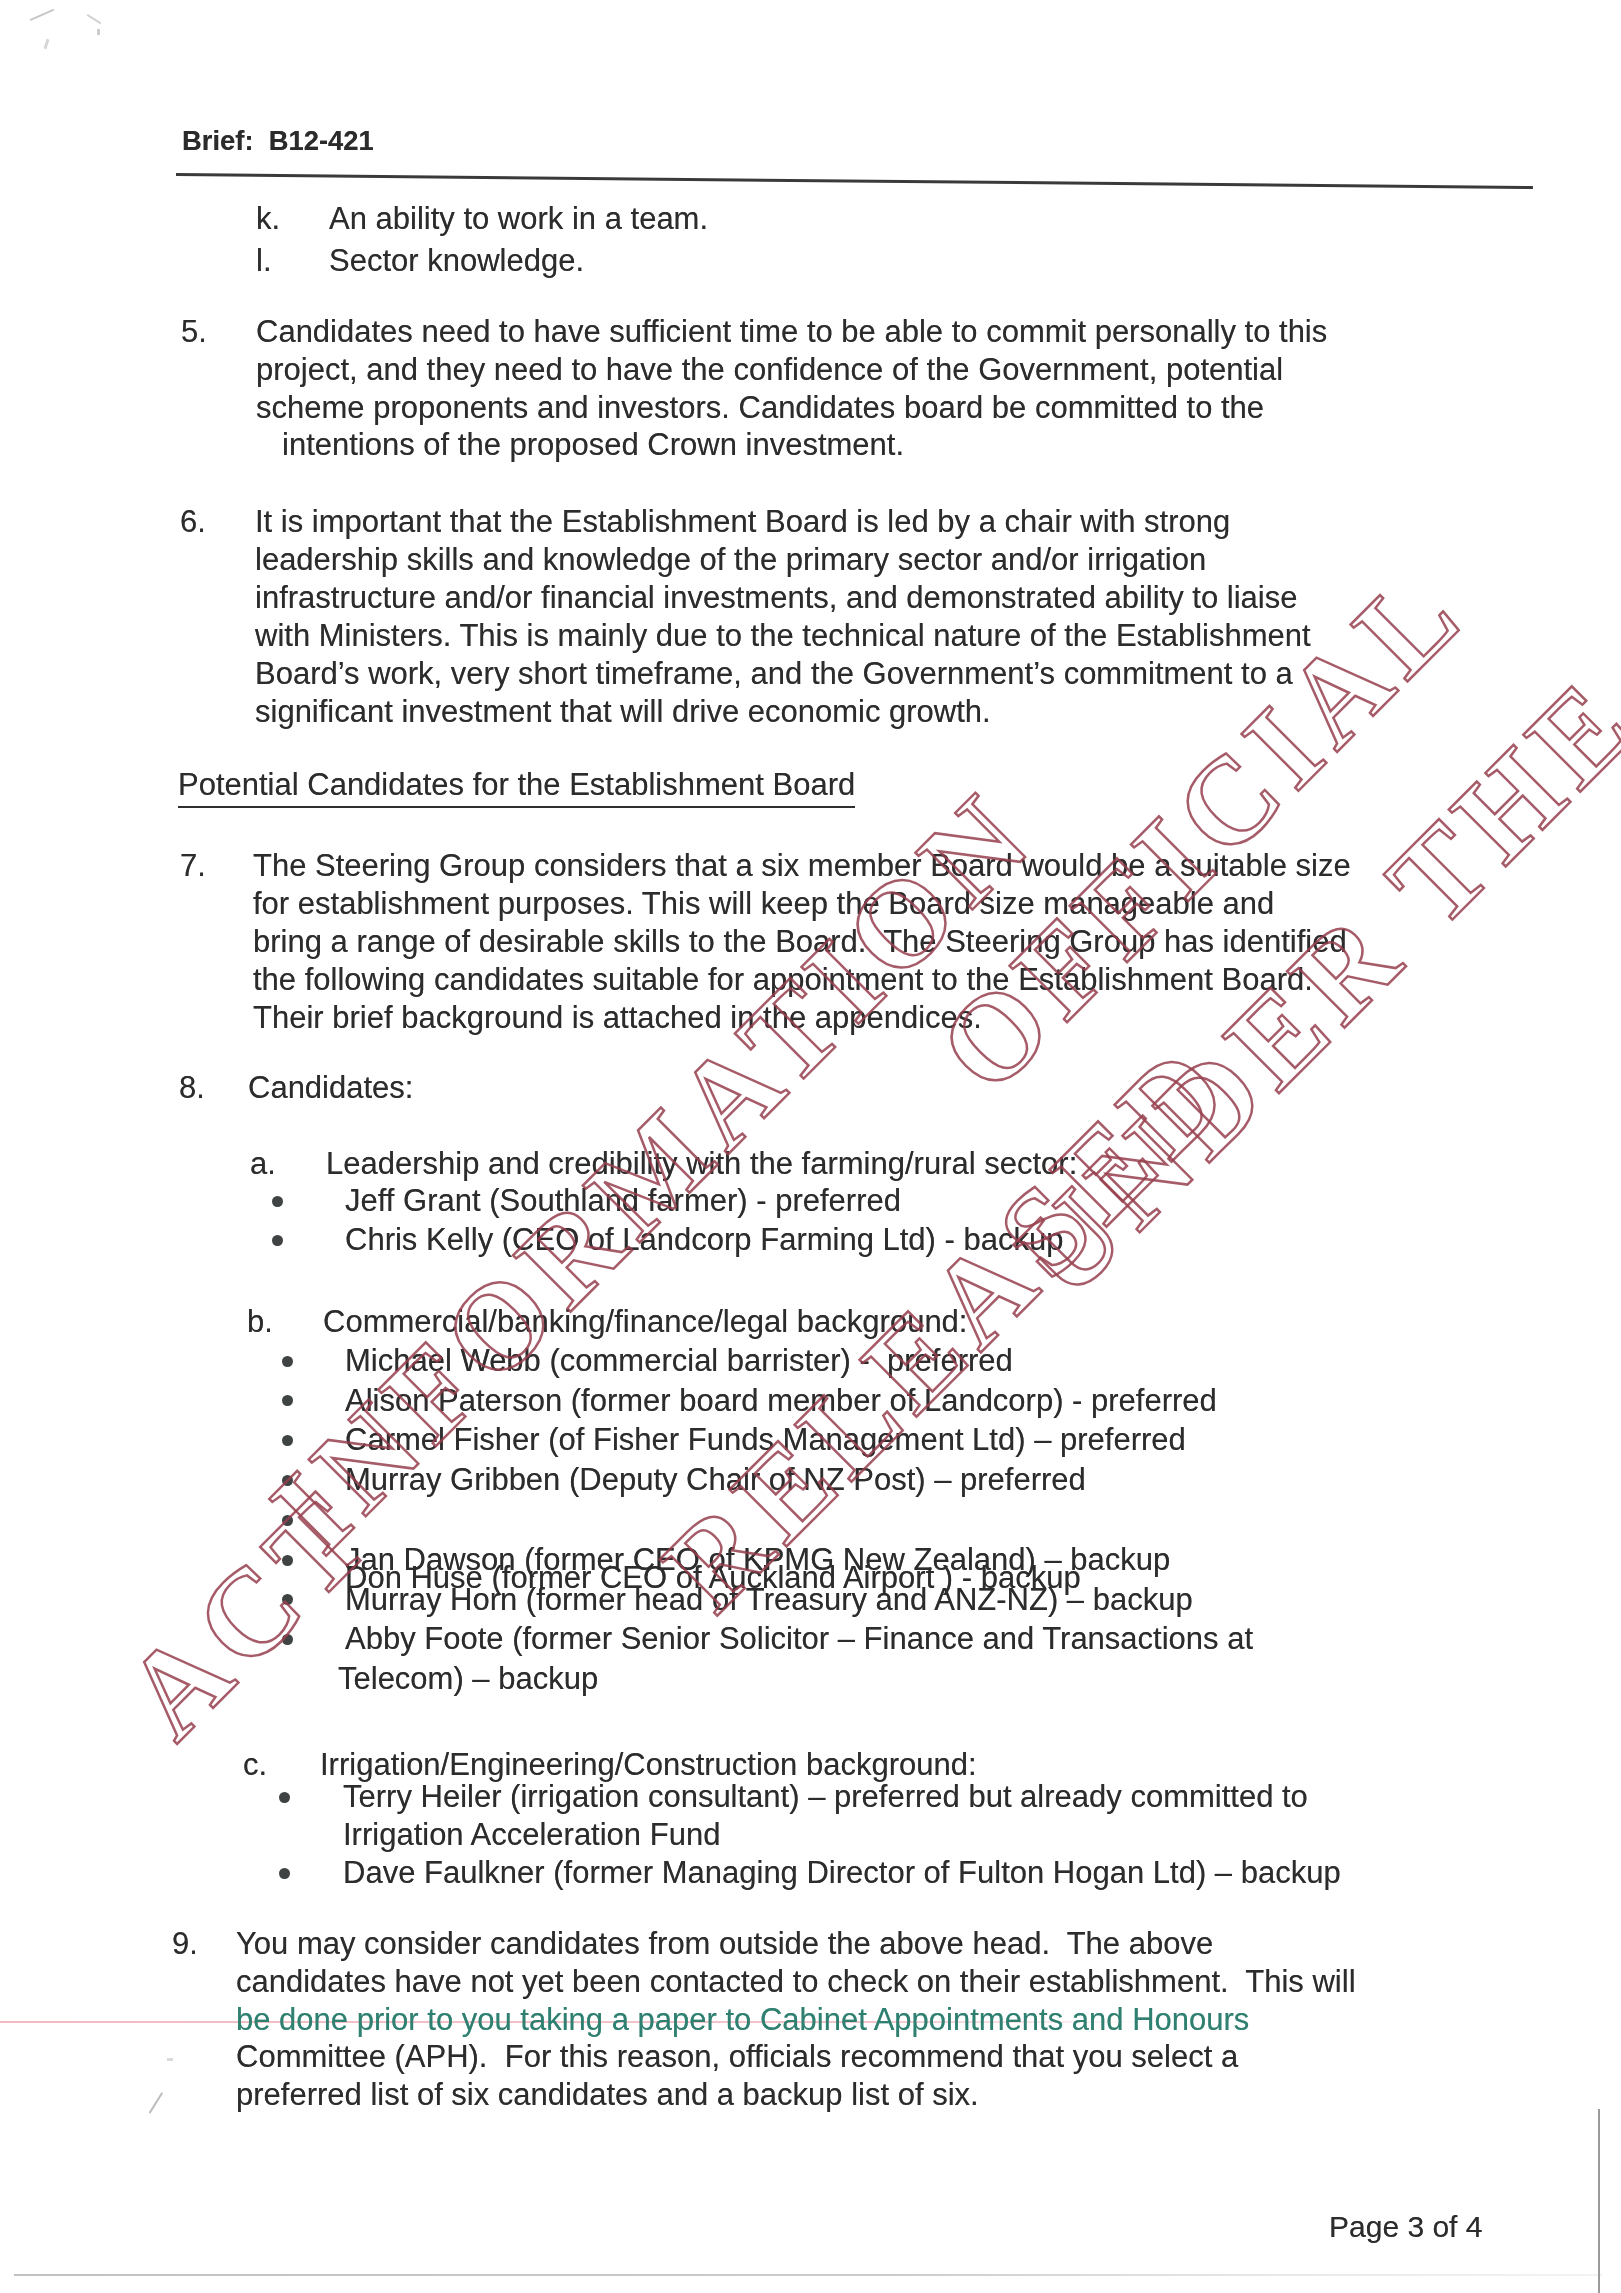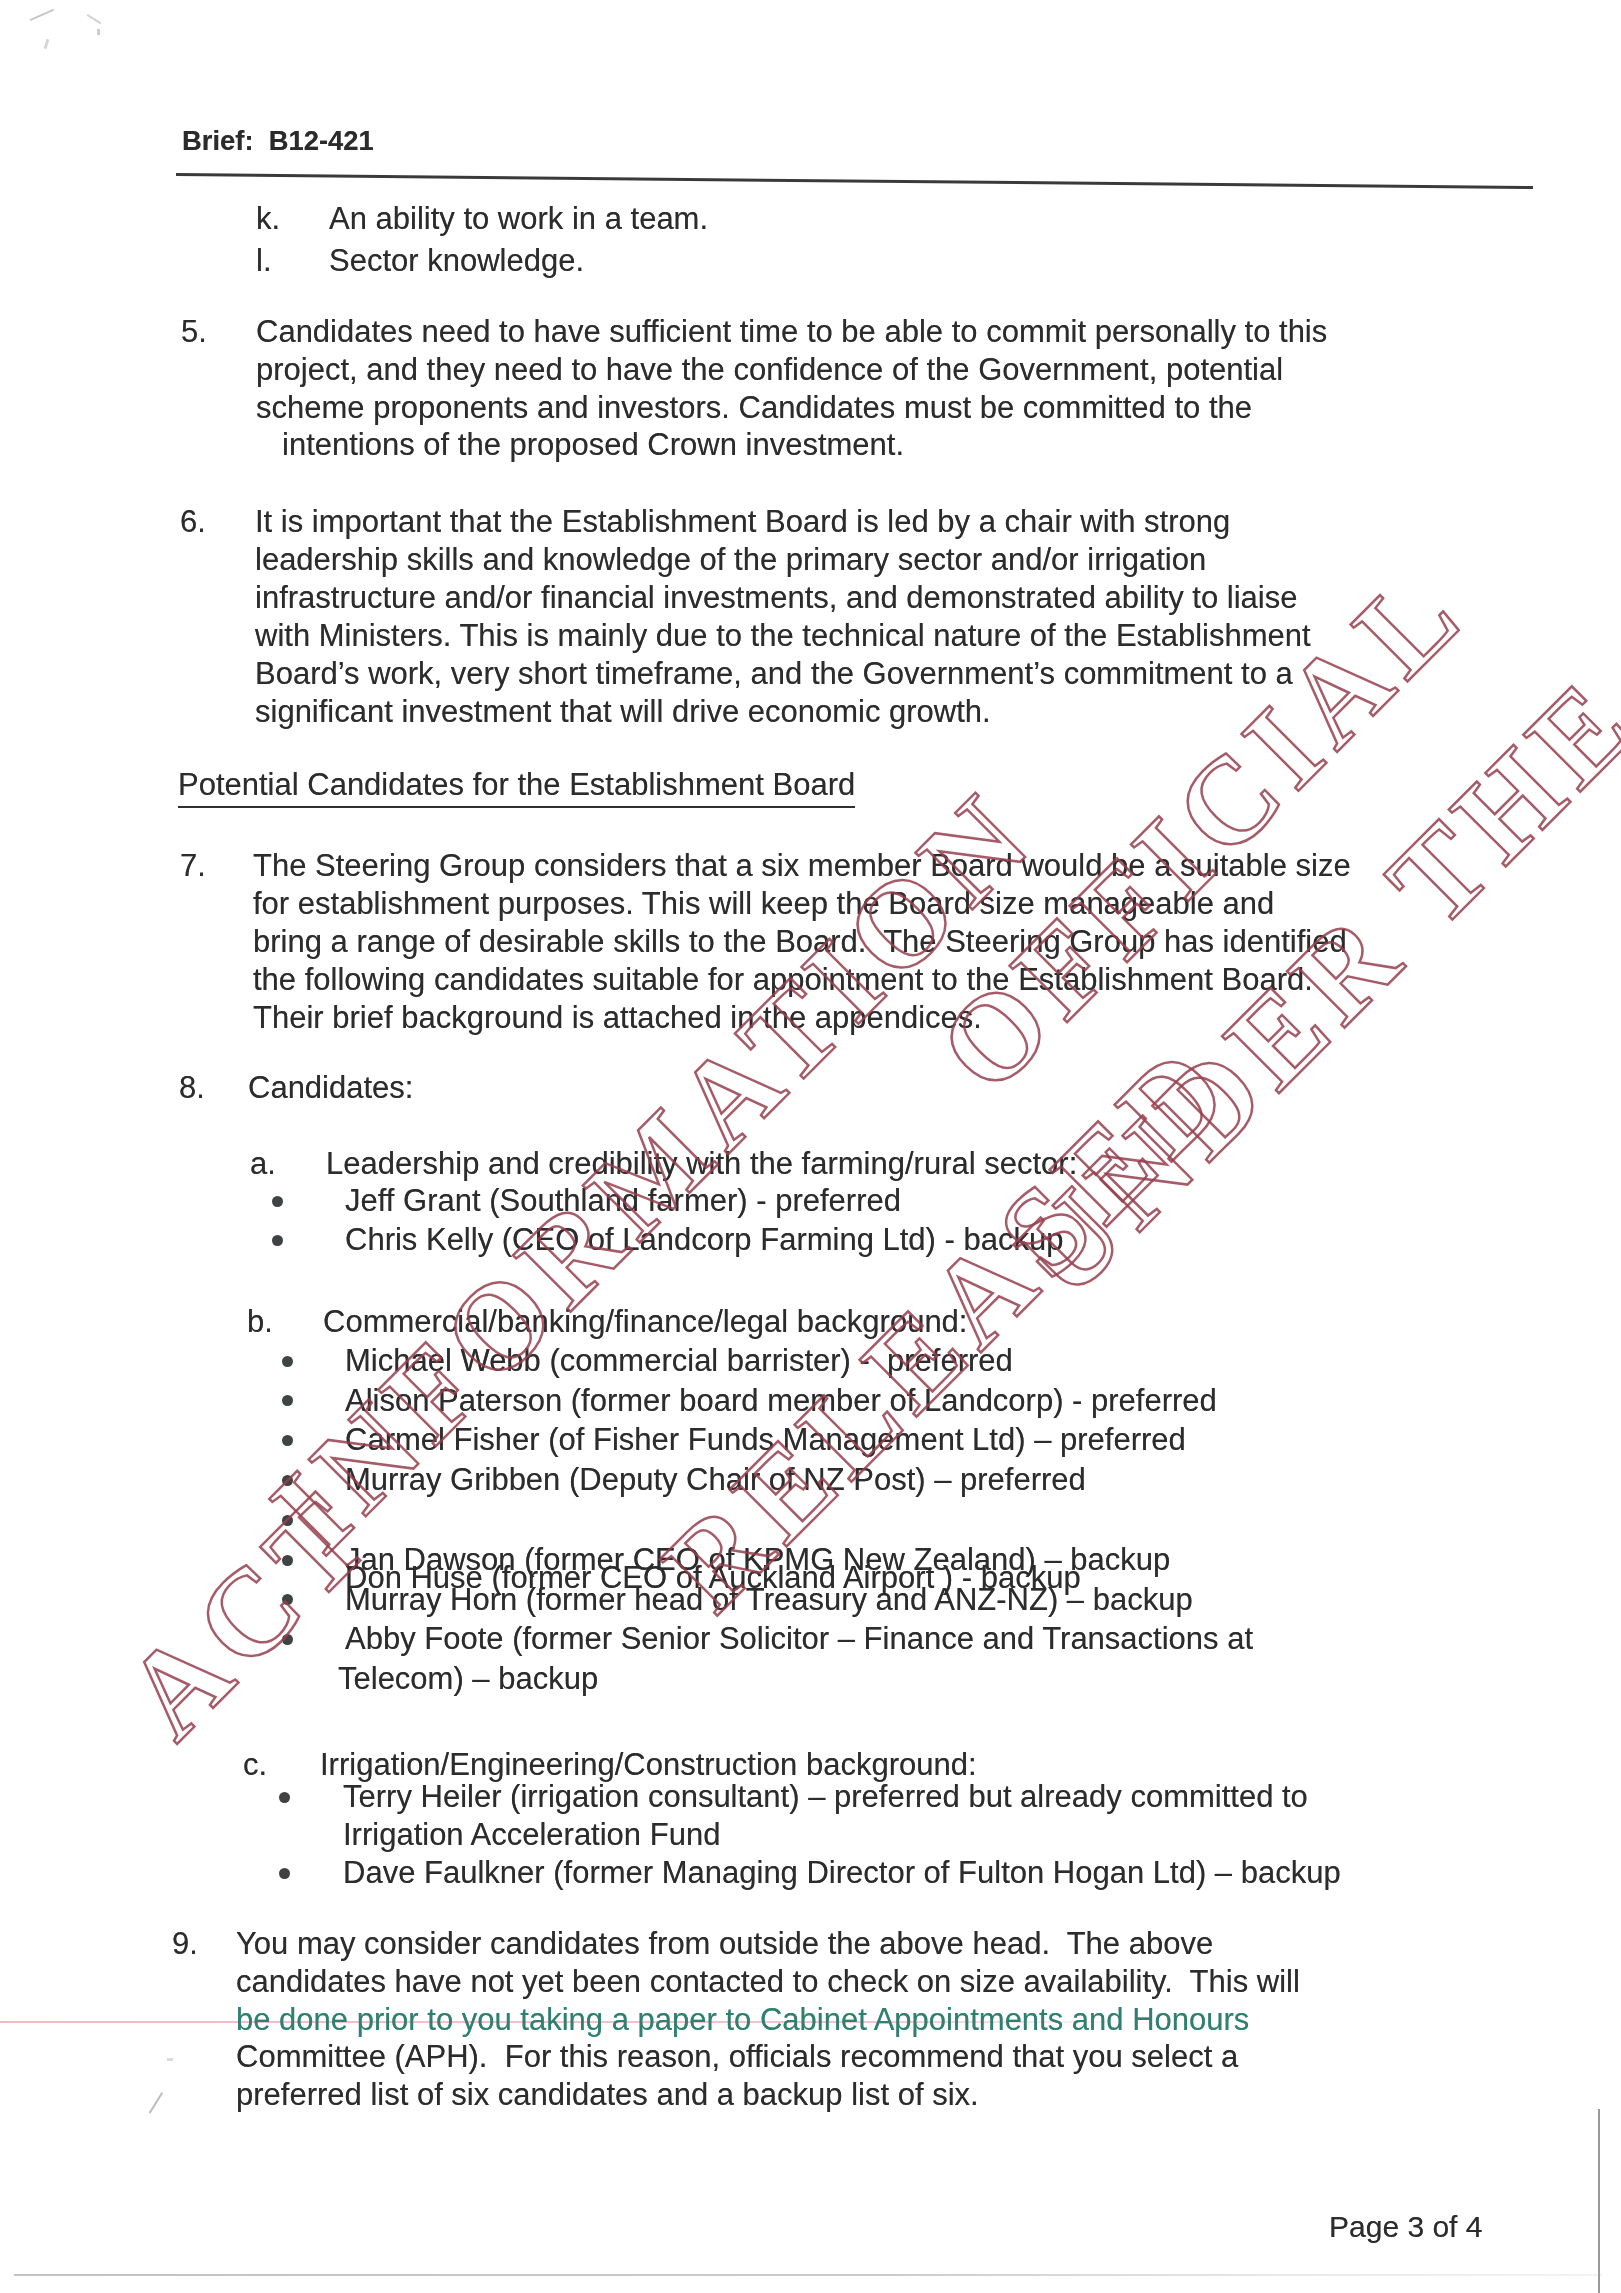--- a/index.html
+++ b/index.html
@@ -100,40 +100,40 @@
   <div class="pencil" style="left:155px;top:2091px;width:2px;height:23.5px;transform:rotate(32deg);background:#bdbdbd;"></div>
   <div class="pencil" style="left:167px;top:2058px;width:5.9px;height:2.9px;background:#dadada;"></div>
 
 <div class="tline" style="left: 256px; top: 201px;">k.</div>
     <div class="tline" style="left: 329px; top: 201px;">An ability to work in a team.</div>
     <div class="tline" style="left: 256px; top: 243px;">l.</div>
     <div class="tline" style="left: 329px; top: 243px;">Sector knowledge.</div>
     <div class="tline" style="left: 181px; top: 314px;">5.</div>
     <div class="tline" style="left: 256px; top: 314px;">Candidates need to have sufficient time to be able to commit personally to this</div>
     <div class="tline" style="left: 256px; top: 352px;">project, and they need to have the confidence of the Government, potential</div>
-    <div class="tline" style="left: 256px; top: 390px;">scheme proponents and investors. Candidates must be committed to the</div>
+    <div class="tline" style="left: 256px; top: 390px;">scheme proponents and investors. Candidates board be committed to the</div>
     <div class="tline" style="left: 256px; top: 427px; margin-left: 26px;">intentions of the proposed Crown investment.</div>
     <div class="tline" style="left: 180px; top: 504px;">6.</div>
     <div class="tline" style="left: 255px; top: 542px;">leadership skills and knowledge of the primary sector and/or irrigation</div>
     <div class="tline" style="left: 255px; top: 504px;">It is important that the Establishment Board is led by a chair with strong</div>
     <div class="tline" style="left: 255px; top: 580px;">infrastructure and/or financial investments, and demonstrated ability to liaise</div>
     <div class="tline" style="left: 255px; top: 618px;">with Ministers. This is mainly due to the technical nature of the Establishment</div>
     <div class="tline" style="left: 255px; top: 656px;">Board’s work, very short timeframe, and the Government’s commitment to a</div>
     <div class="tline" style="left: 255px; top: 694px;">significant investment that will drive economic growth.</div>
     <div class="tline" style="left: 180px; top: 848px;">7.</div>
     <div class="tline" style="left: 253px; top: 848px;">The Steering Group considers that a six member Board would be a suitable size</div>
     <div class="tline" style="left: 253px; top: 886px;">for establishment purposes. This will keep the Board size manageable and</div>
     <div class="tline" style="left: 253px; top: 924px;">bring a range of desirable skills to the Board.  The Steering Group has identified</div>
     <div class="tline" style="left: 253px; top: 962px;">the following candidates suitable for appointment to the Establishment Board.</div>
     <div class="tline" style="left: 253px; top: 1000px;">Their brief background is attached in the appendices.</div>
     <div class="tline" style="left: 179px; top: 1070px;">8.</div>
     <div class="tline" style="left: 248px; top: 1070px;">Candidates:</div>
     <div class="tline" style="left: 172px; top: 1926px;">9.</div>
     <div class="tline" style="left: 236px; top: 1926px;">You may consider candidates from outside the above head.  The above</div>
-    <div class="tline" style="left: 236px; top: 1964px;">candidates have not yet been contacted to check on size availability.  This will</div>
+    <div class="tline" style="left: 236px; top: 1964px;">candidates have not yet been contacted to check on their establishment.  This will</div>
     <div class="tline teal" style="left: 236px; top: 2002px;">be done prior to you taking a paper to Cabinet Appointments and Honours</div>
     <div class="tline" style="left: 236px; top: 2039px;">Committee (APH).  For this reason, officials recommend that you select a</div>
     <div class="tline" style="left: 236px; top: 2077px;">preferred list of six candidates and a backup list of six.</div>
     <div class="tline" style="left: 250px; top: 1146px;">a.</div>
     <div class="tline" style="left: 326px; top: 1146px;">Leadership and credibility with the farming/rural sector:</div>
     <div class="bdot" style="left: 272px; top: 1196px;"></div>
     <div class="tline" style="left: 345px; top: 1183px;">Jeff Grant (Southland farmer) - preferred</div>
     <div class="bdot" style="left: 272px; top: 1235px;"></div>
     <div class="tline" style="left: 345px; top: 1222px;">Chris Kelly (CEO of Landcorp Farming Ltd) - backup</div>
     <div class="tline" style="left: 247px; top: 1304px;">b.</div>

